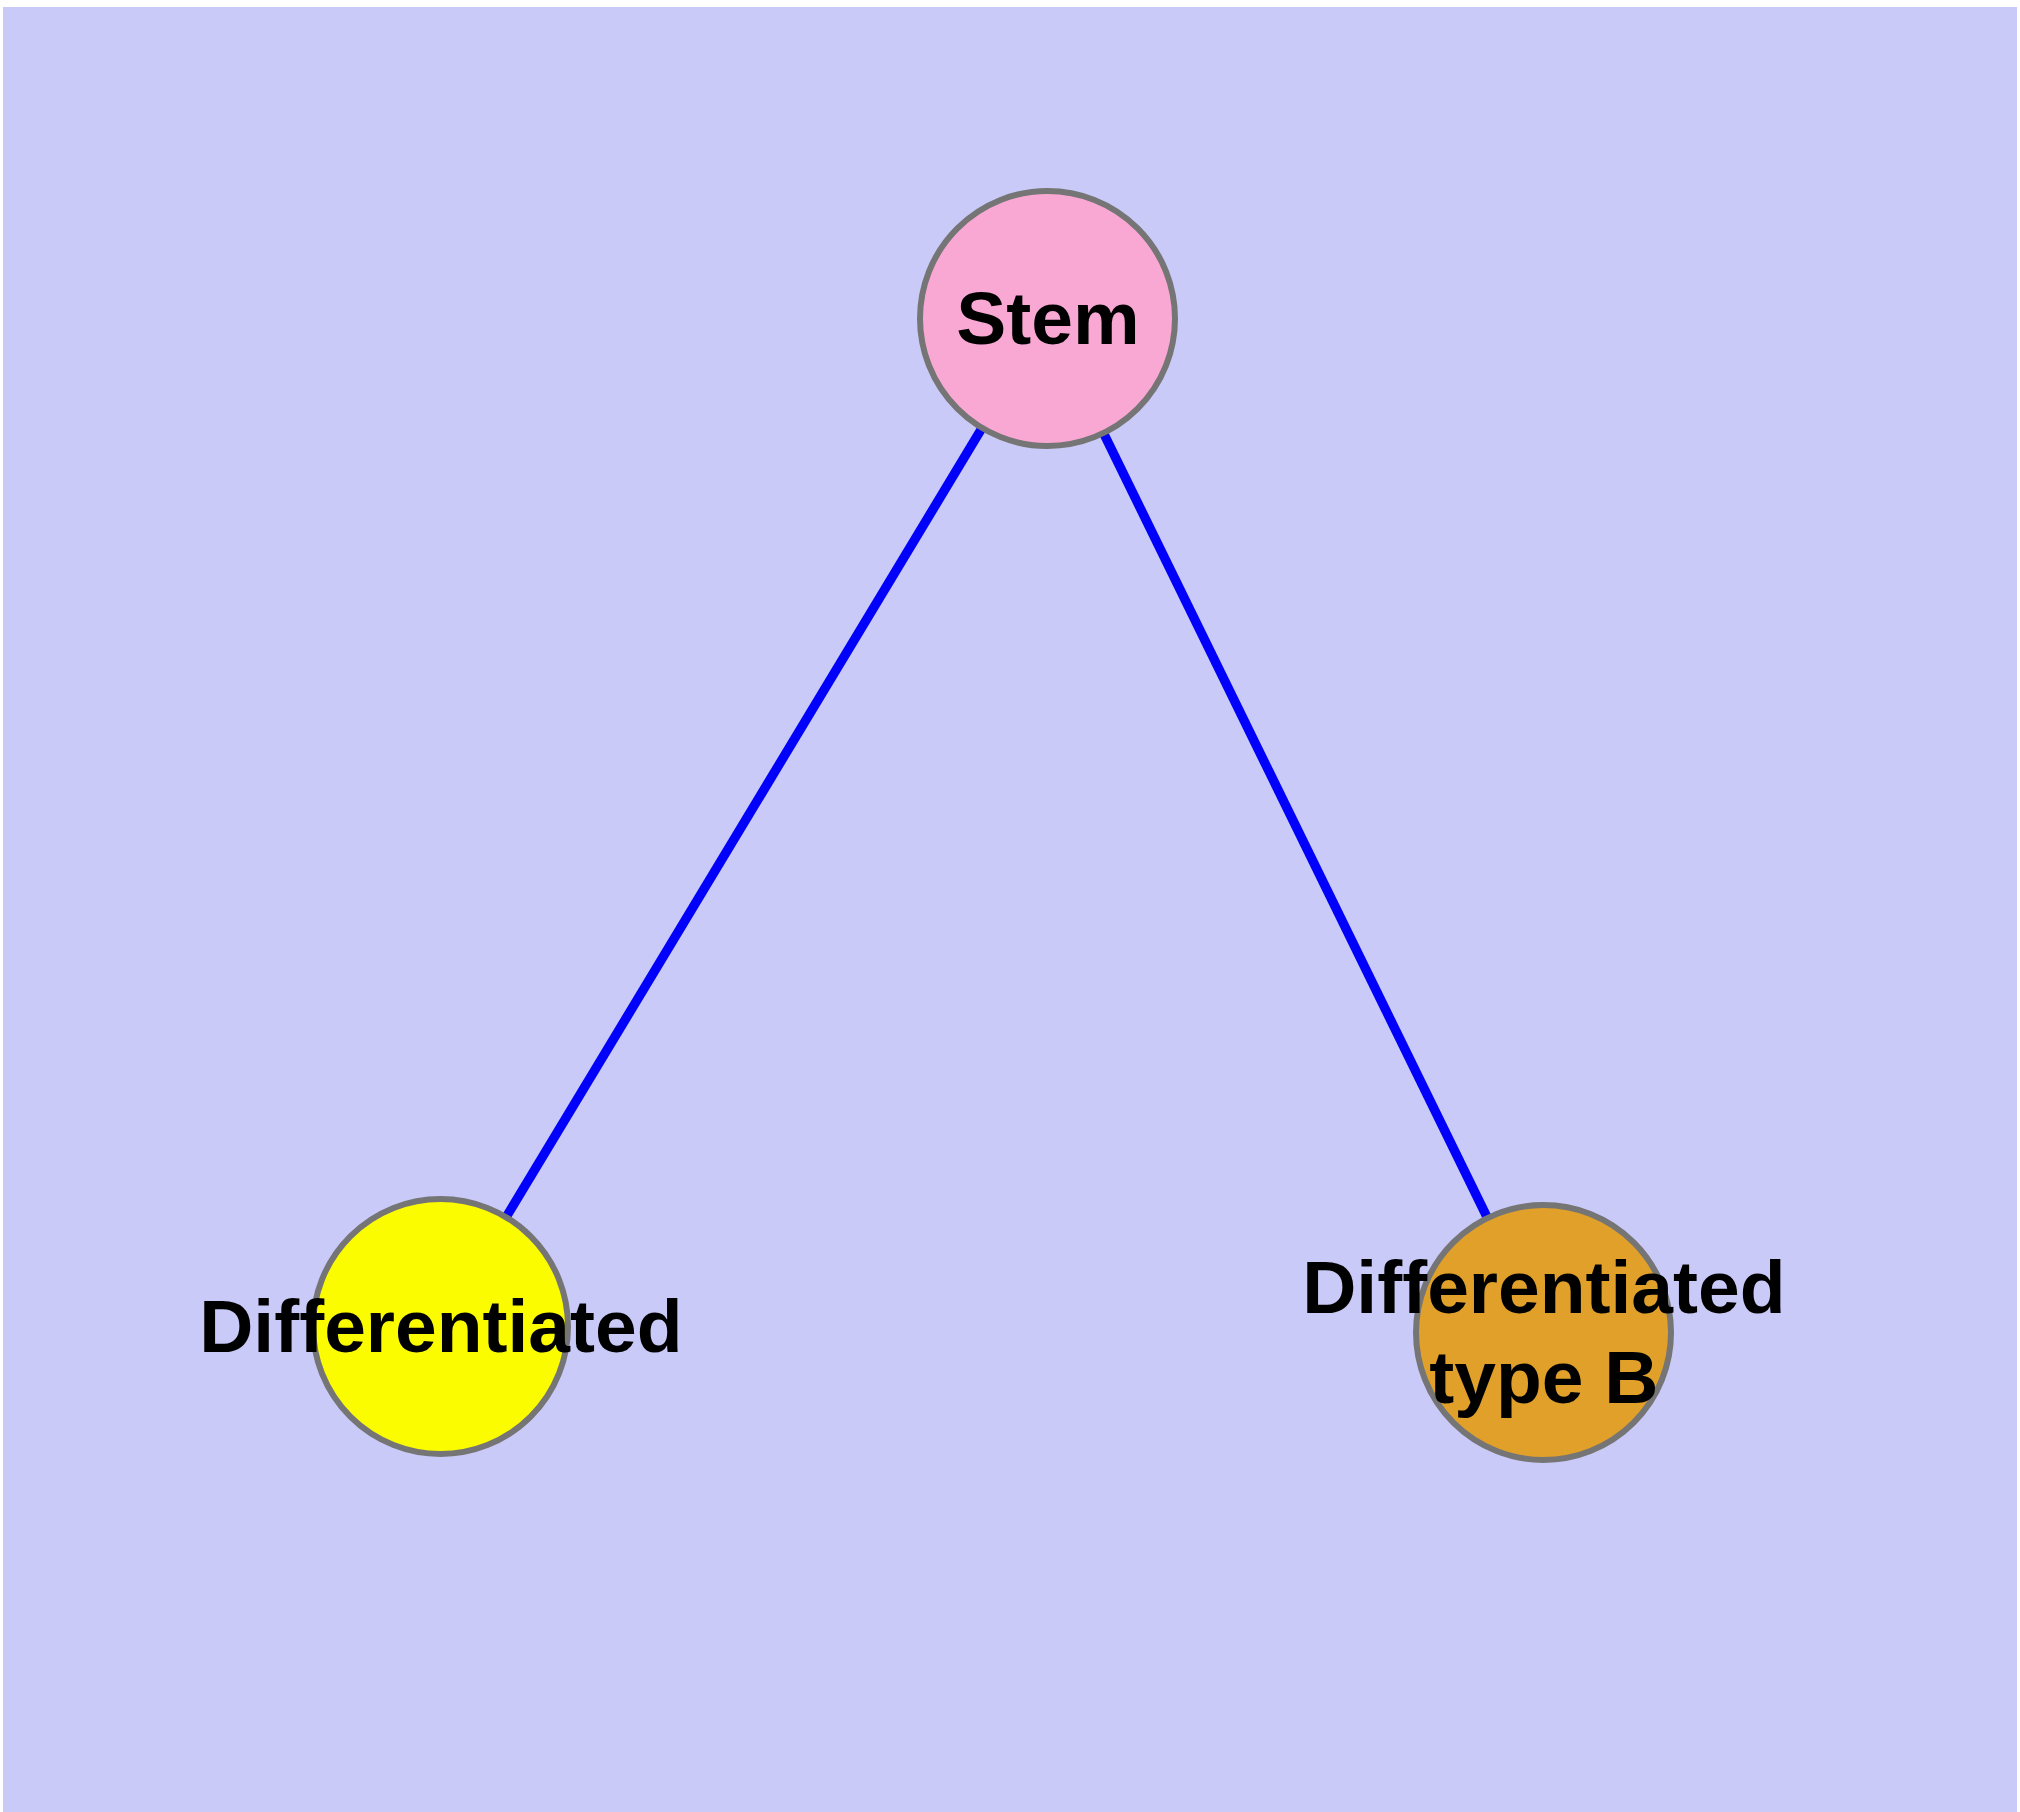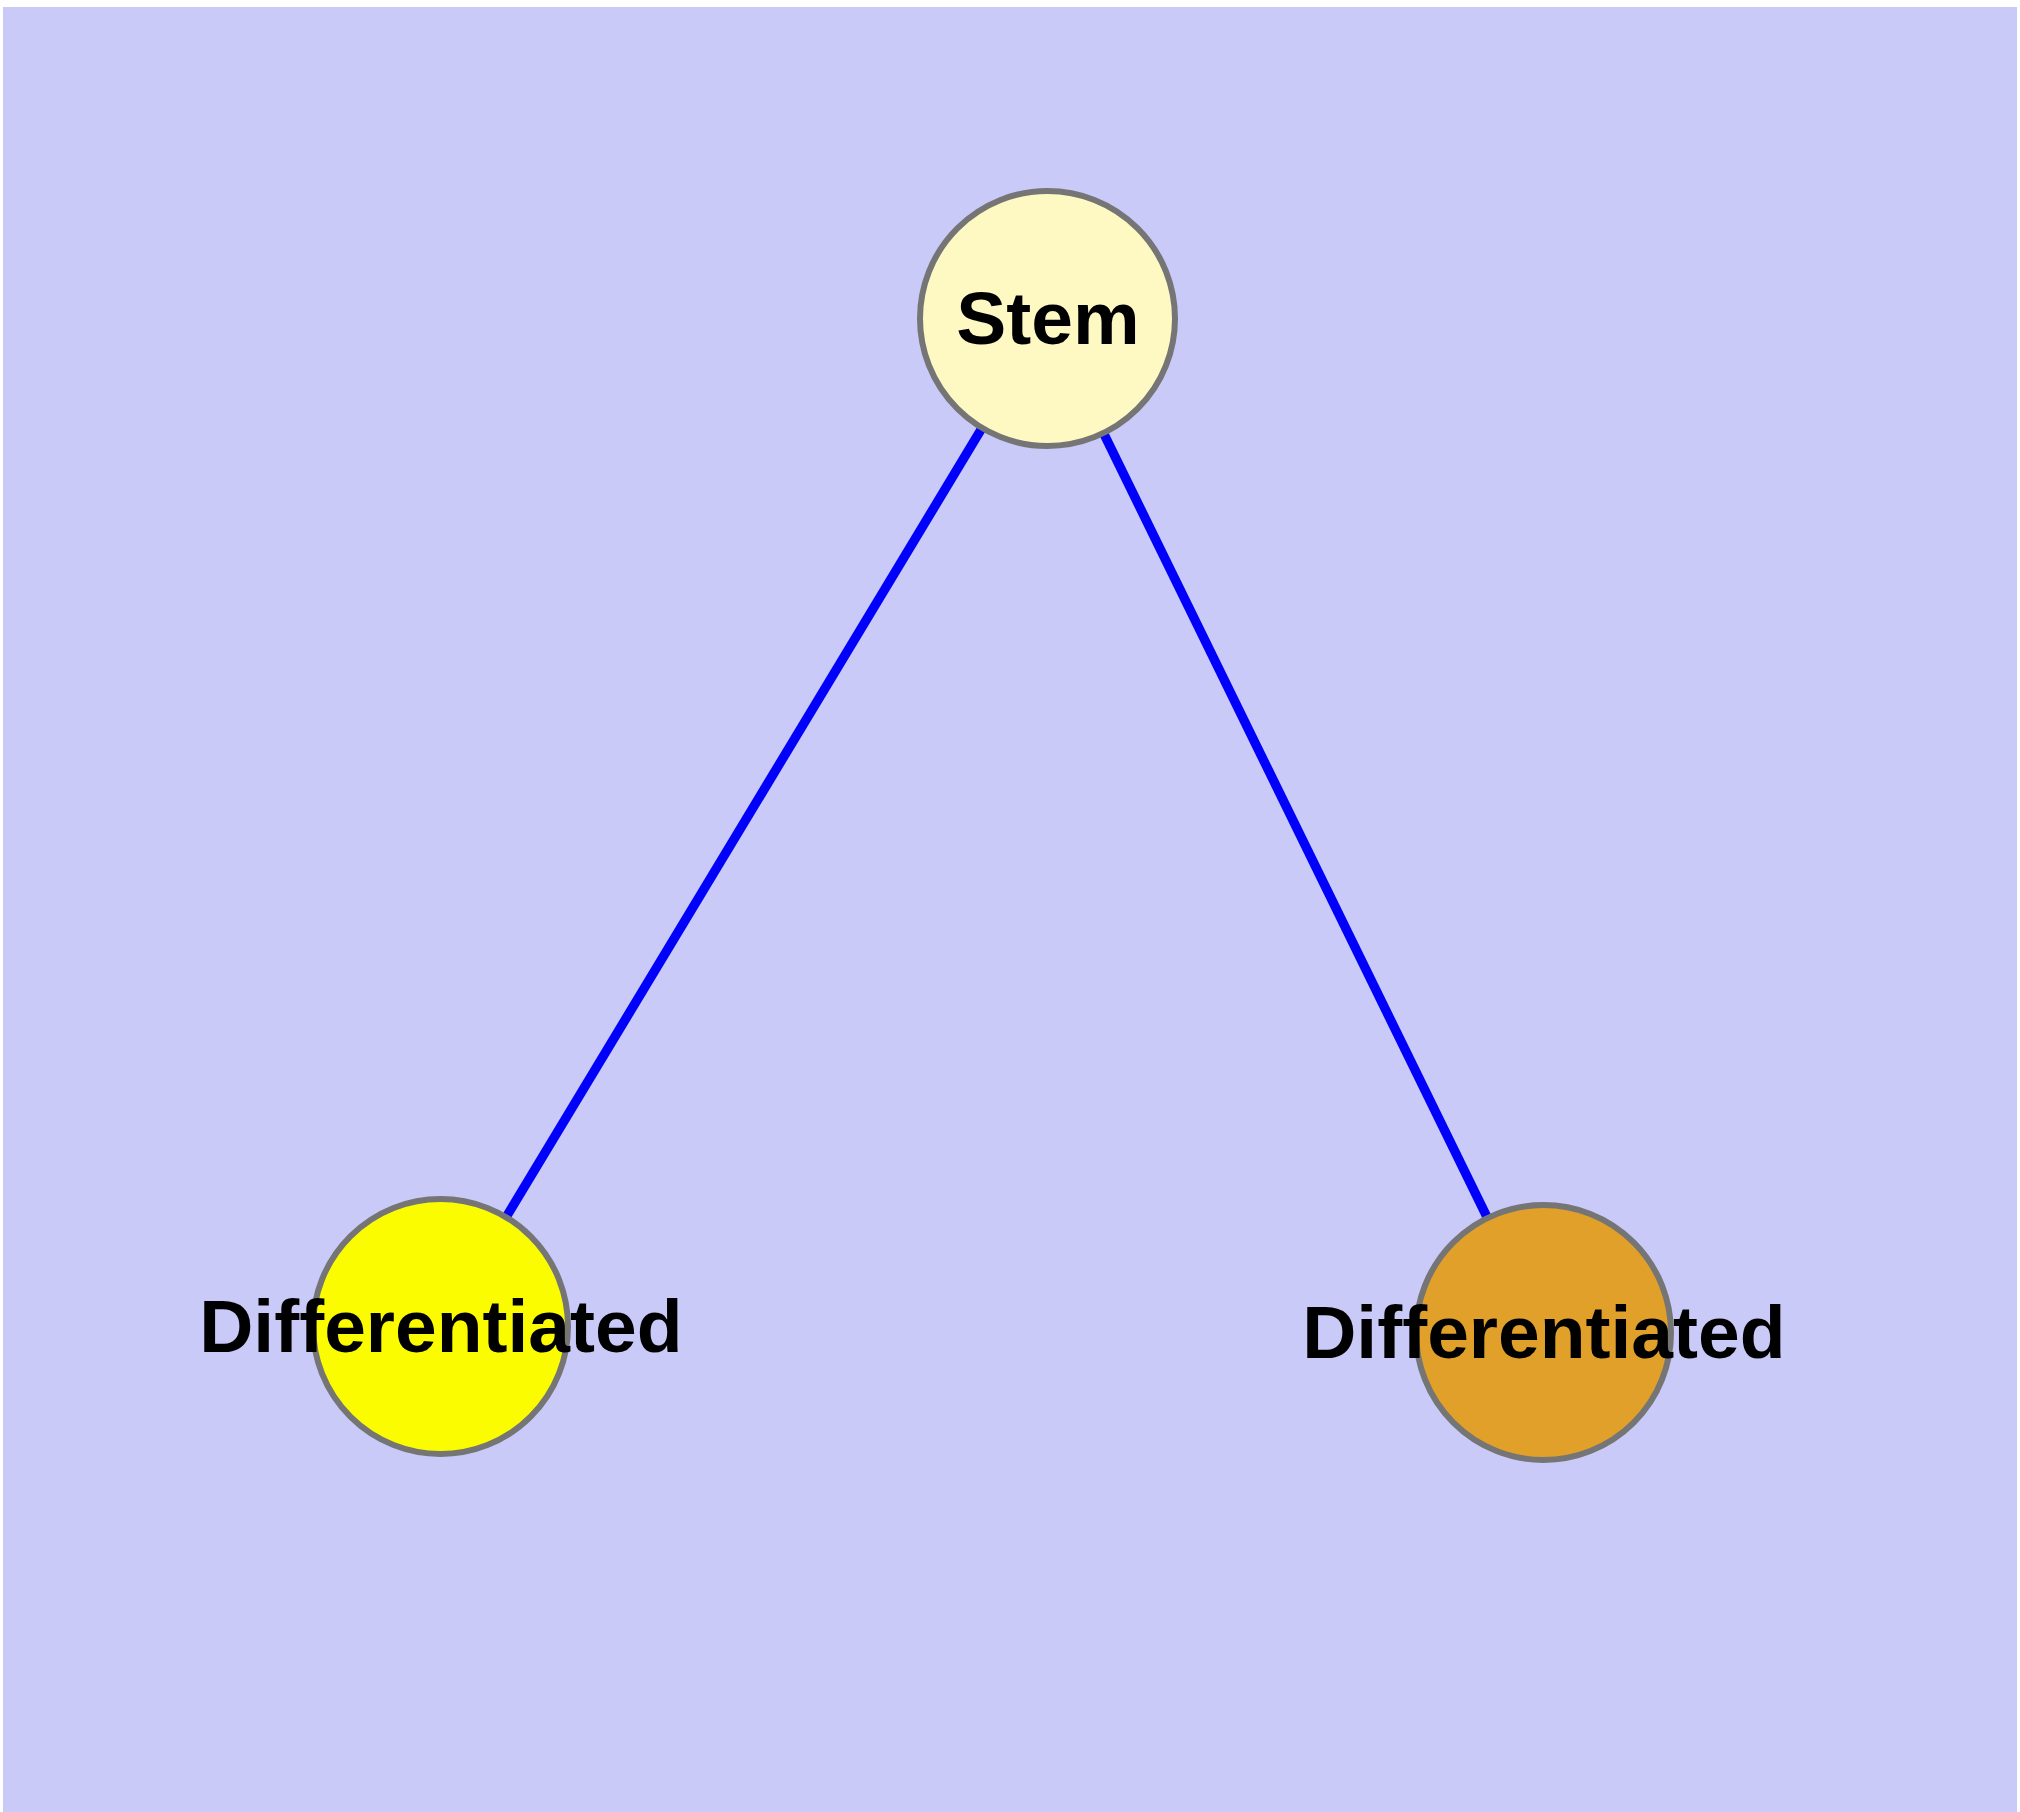--- a/index.html
+++ b/index.html
@@ -59,32 +59,33 @@
 </head>
 <body>
 
 <div class="canvas" style="background-color: rgb(202, 202, 248);">
 
   <svg class="edges-layer" width="2014" height="1805" viewBox="0 0 2376 2130">
     <line x1="1233" y1="368" x2="516" y2="1557" stroke-width="11" stroke="#0000fb"></line>
     <line x1="1233" y1="368" x2="1818" y2="1564" stroke-width="11" stroke="#0000fb"></line>
   </svg>
 
-  <div class="node node-stem" style="background-color: #fef9c3; border-color: rgb(117, 117, 117);">
+  <div class="node node-stem" style="background-color: #f9a8d4; border-color: rgb(117, 117, 117);">
     <div class="node-label" style="color: rgb(0, 0, 0);">
       <span class="line">Stem</span>
     </div>
   </div>
 
   <div class="node node-type-a" style="background-color: rgb(252, 252, 0); border-color: rgb(117, 117, 117);">
     <div class="node-label" style="color: rgb(0, 0, 0);">
       <span class="line">Differentiated</span>
     </div>
   </div>
 
   <div class="node node-type-b" style="background-color: rgb(224, 160, 42); border-color: rgb(117, 117, 117);">
     <div class="node-label" style="color: rgb(0, 0, 0);">
       <span class="line">Differentiated</span>
+      <span class="line">type B</span>
     </div>
   </div>
 
 </div>
 
 
 </body></html>

